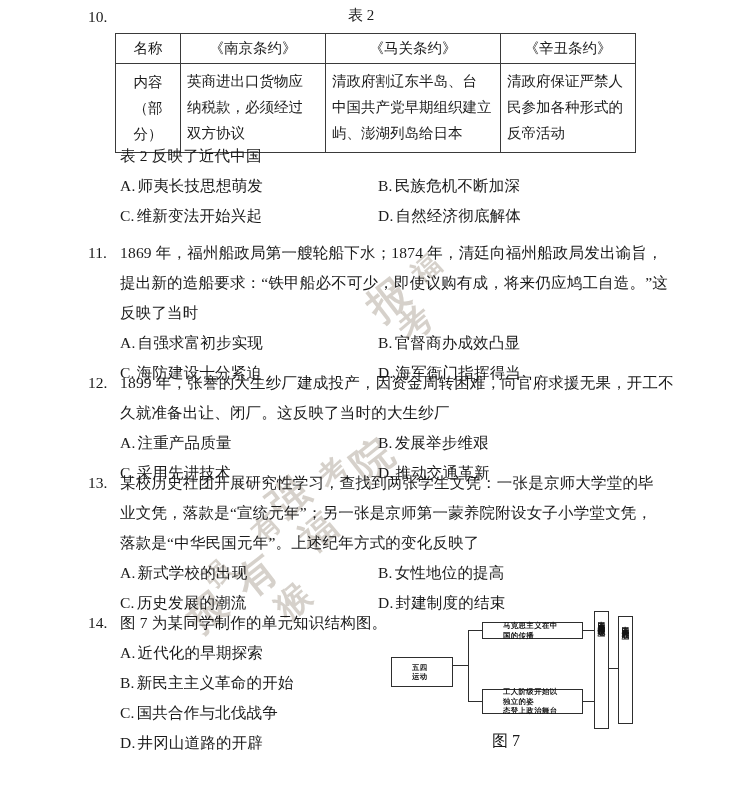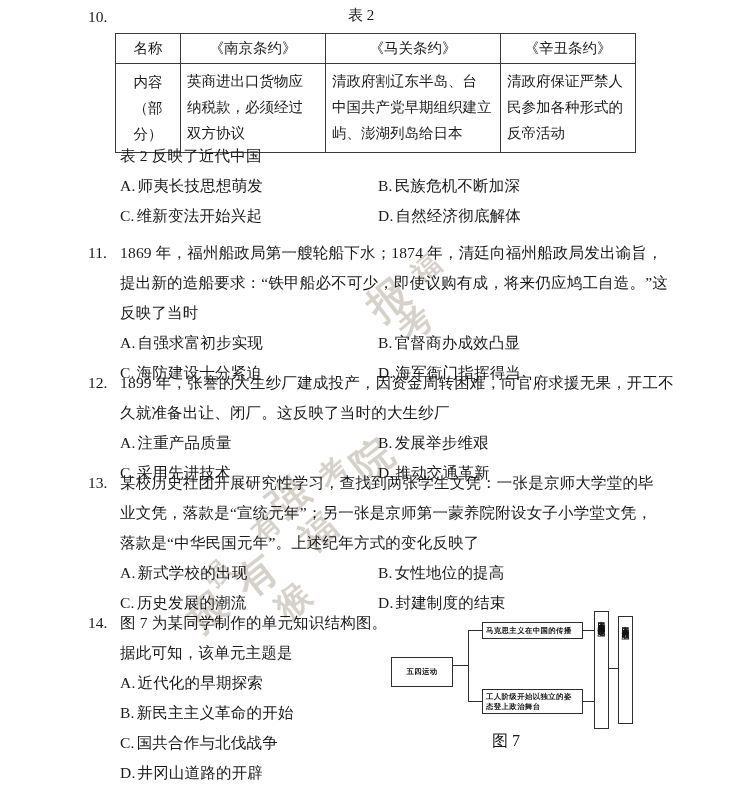--- a/index.html
+++ b/index.html
@@ -153,21 +153,21 @@
     font-size: 7.4px;
     line-height: 9.5px;
     font-weight: 700;
     letter-spacing: .4px;
     color: #141414;
   }
   .dbox.h {
     display: flex;
     align-items: center;
     justify-content: flex-start;
-    padding: 2px 3px;
+    padding: 2px 20px;
     text-align: left;
   }
   .dbox.v {
     writing-mode: vertical-rl;
     text-orientation: upright;
     display: flex;
     align-items: flex-start;
     justify-content: flex-start;
     padding: 3px 2px;
     letter-spacing: .8px;
@@ -344,21 +344,20 @@
         <span class="opt-label">D.</span><span>封建制度的结束</span>
       </div>
     </div>
   </div>
 
   <div class="qblock" style="left:88px; top:608px; width:330px;">
     <div class="qnum-line">
       <span class="qnum">14.</span>
       <span class="qtext">图 7 为某同学制作的单元知识结构图。</span>
     </div>
-    <div class="qcont">据此可知，该单元主题是</div>
     <div class="opt-row">
       <div class="opt opt-wide">
         <span class="opt-label">A.</span><span>近代化的早期探索</span>
       </div>
     </div>
     <div class="opt-row">
       <div class="opt opt-wide">
         <span class="opt-label">B.</span><span>新民主主义革命的开始</span>
       </div>
     </div>

